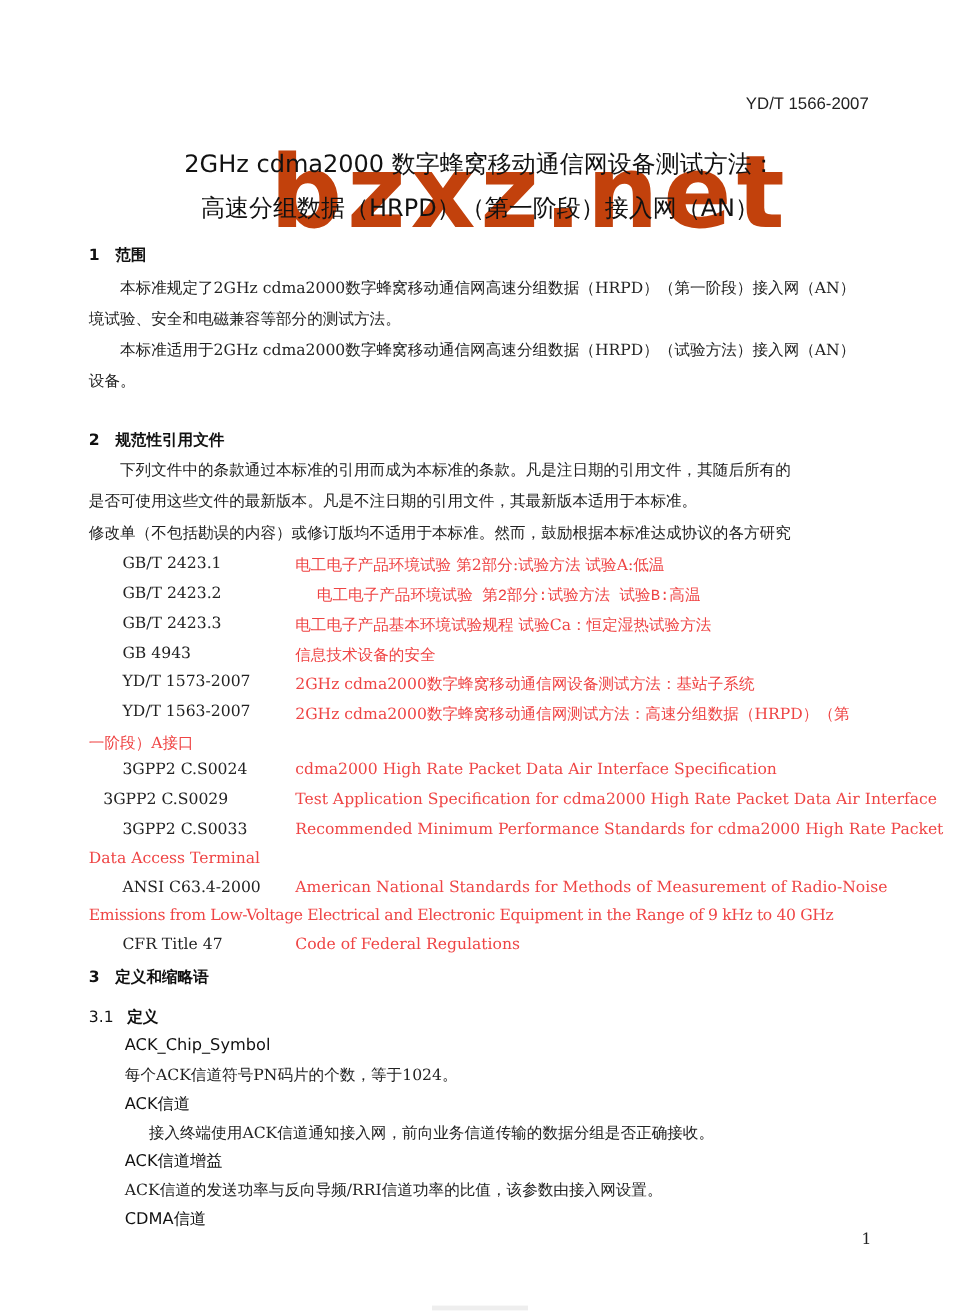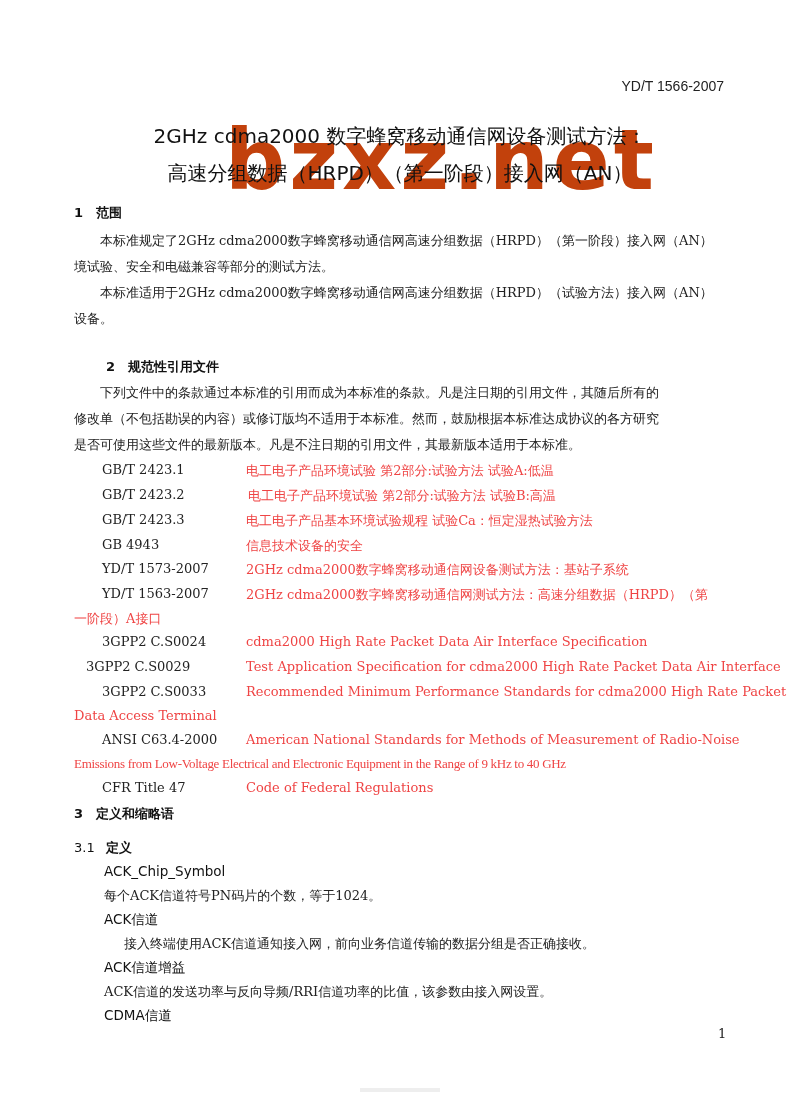--- a/index.html
+++ b/index.html
@@ -62,35 +62,35 @@
 <div class="abs h1" style="left:74px; top:204px;">
   <span class="num">1</span><span>范围</span>
 </div>
 <div class="abs para" style="left:74px; top:228px; width:660px;">
   <div class="indent">本标准规定了2GHz cdma2000数字蜂窝移动通信网高速分组数据（HRPD）（第一阶段）接入网（AN）</div>
   <div>境试验、安全和电磁兼容等部分的测试方法。</div>
   <div class="indent">本标准适用于2GHz cdma2000数字蜂窝移动通信网高速分组数据（HRPD）（试验方法）接入网（AN）</div>
   <div>设备。</div>
 </div>
 
-<div class="abs h1" style="left:74px; top:358px;margin-left:32px;">
+<div class="abs h1" style="left:74px; top:358px;">
   <span class="num">2</span><span>规范性引用文件</span>
 </div>
 <div class="abs para" style="left:74px; top:380px; width:660px;">
   <div class="indent">下列文件中的条款通过本标准的引用而成为本标准的条款。凡是注日期的引用文件，其随后所有的</div>
+  <div>是否可使用这些文件的最新版本。凡是不注日期的引用文件，其最新版本适用于本标准。</div>
   <div>修改单（不包括勘误的内容）或修订版均不适用于本标准。然而，鼓励根据本标准达成协议的各方研究</div>
-  <div>是否可使用这些文件的最新版本。凡是不注日期的引用文件，其最新版本适用于本标准。</div>
 </div>
 
 <div>
   <div class="abs ref-code" style="left:102px; top:462px;">GB/T 2423.1</div>
   <div class="abs ref-title" style="left:246px; top:462px;">电工电子产品环境试验 第2部分:试验方法 试验A:低温</div>
 
   <div class="abs ref-code" style="left:102px; top:487px;">GB/T 2423.2</div>
-  <div class="abs ref-title" style="left:248px; top:487px;">电工电子产品环境试验 第2部分:试验方法 试验B:高温</div>
+  <div class="abs ref-title" style="left:264px; top:487px;font-family:Liberation Mono, monospace;">电工电子产品环境试验 第2部分:试验方法 试验B:高温</div>
 
   <div class="abs ref-code" style="left:102px; top:512px;">GB/T 2423.3</div>
   <div class="abs ref-title" style="left:246px; top:512px;">电工电子产品基本环境试验规程 试验Ca：恒定湿热试验方法</div>
 
   <div class="abs ref-code" style="left:102px; top:537px;">GB 4943</div>
   <div class="abs ref-title" style="left:246px; top:537px;">信息技术设备的安全</div>
 
   <div class="abs ref-code" style="left:102px; top:561px;">YD/T 1573-2007</div>
   <div class="abs ref-title" style="left:246px; top:561px;">2GHz cdma2000数字蜂窝移动通信网设备测试方法：基站子系统</div>
 
@@ -103,21 +103,21 @@
 
   <div class="abs ref-code" style="left:86px; top:659px;">3GPP2 C.S0029</div>
   <div class="abs ref-title" style="left:246px; top:659px;">Test Application Specification for cdma2000 High Rate Packet Data Air Interface</div>
 
   <div class="abs ref-code" style="left:102px; top:684px;">3GPP2 C.S0033</div>
   <div class="abs ref-title" style="left:246px; top:684px;">Recommended Minimum Performance Standards for cdma2000 High Rate Packet</div>
   <div class="abs ref-title" style="left:74px; top:708px;">Data Access Terminal</div>
 
   <div class="abs ref-code" style="left:102px; top:732px;">ANSI C63.4-2000</div>
   <div class="abs ref-title" style="left:246px; top:732px;">American National Standards for Methods of Measurement of Radio-Noise</div>
-  <div class="abs ref-title" style="left:74px; top:756px; letter-spacing:-0.3px;font-family:Liberation Serif, serif;">Emissions from Low-Voltage Electrical and Electronic Equipment in the Range of 9 kHz to 40 GHz</div>
+  <div class="abs ref-title" style="left:74px; top:756px; letter-spacing:-0.3px;">Emissions from Low-Voltage Electrical and Electronic Equipment in the Range of 9 kHz to 40 GHz</div>
 
   <div class="abs ref-code" style="left:102px; top:780px;">CFR Title 47</div>
   <div class="abs ref-title" style="left:246px; top:780px;">Code of Federal Regulations</div>
 </div>
 
 <div class="abs h1" style="left:74px; top:805px;">
   <span class="num">3</span><span>定义和缩略语</span>
 </div>
 
 <div class="abs h1" style="left:74px; top:839px; font-weight:normal;">

